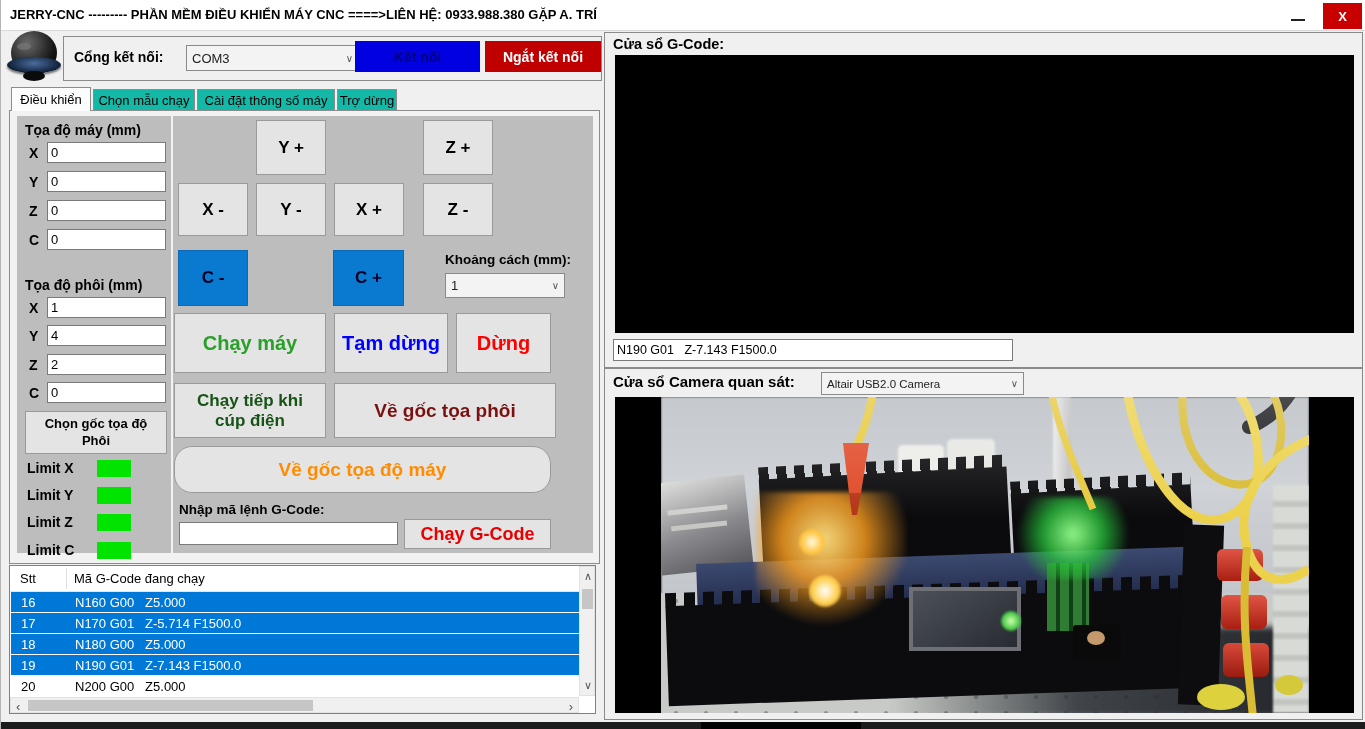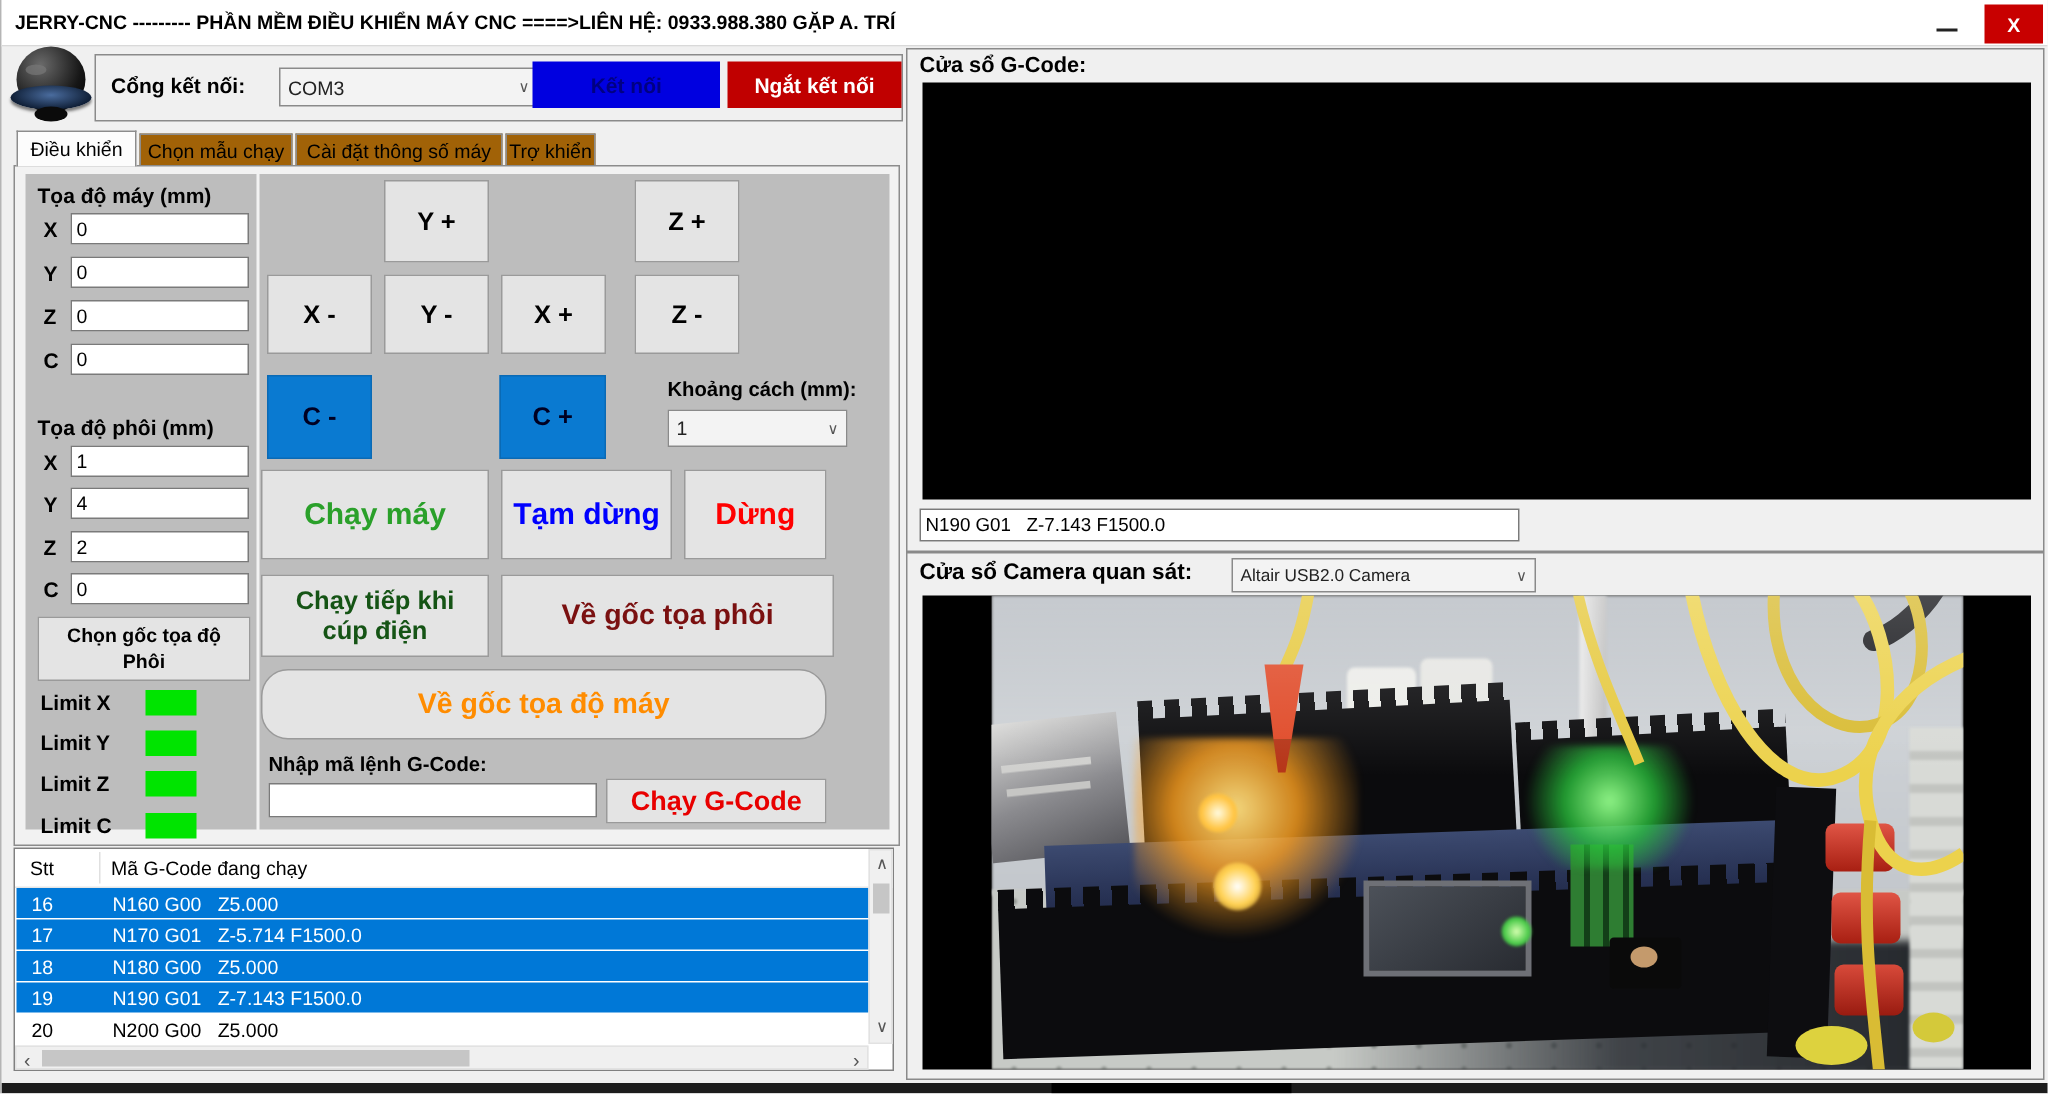--- a/index.html
+++ b/index.html
@@ -11,21 +11,21 @@
   .title-text{left:9px;top:0;height:30px;line-height:30px;font-size:13px;font-weight:bold;color:#000;white-space:nowrap;}
   .min-icon{left:1290px;top:19px;width:14px;height:2px;background:#222;}
   .close-btn{left:1322px;top:3px;width:39px;height:26px;background:#c80000;color:#fff;font-weight:bold;font-size:13px;display:flex;align-items:center;justify-content:center;cursor:pointer;}
   .group{border:1px solid #8a8a8a;}
   .grouplabel{font-weight:bold;color:#000;}
   .combo{background:#f3f3f3;border:1px solid #8a8a8a;display:flex;align-items:center;justify-content:space-between;padding:0 5px;color:#222;}
   .combo .chev{color:#555;font-size:10px;}
   .btn3d{background:#e4e4e4;border:1px solid #9a9a9a;display:flex;align-items:center;justify-content:center;font-weight:bold;text-align:center;cursor:pointer;box-sizing:border-box;}
   .panel{background:#bdbdbd;}
   .field{background:#fff;border:1px solid #7a7a7a;font-family:"Liberation Sans",sans-serif;font-size:13px;padding:0 3px;box-sizing:border-box;}
-  .tab{border:1px solid #8c8c8c;border-bottom:none;background:#a16207;display:flex;align-items:center;justify-content:center;font-size:13px;cursor:pointer;box-sizing:border-box;}
+  .tab{border:1px solid #8c8c8c;border-bottom:none;background:#14b8a6;display:flex;align-items:center;justify-content:center;font-size:13px;cursor:pointer;box-sizing:border-box;}
   .tab.active{background:#fcfcfc;z-index:3;}
   .tabpage{background:#f2f2f2;border:1px solid #8c8c8c;}
   .limitbox{background:#00e400;width:34px;height:17px;}
   .lvrow{height:20px;display:flex;align-items:center;font-size:13px;color:#000;}
   .lvrow.sel{background:#0078d7;color:#fff;}
   .lvrow .stt{position:absolute;left:10px;}
   .lvrow .code{position:absolute;left:64px;white-space:pre;}
   .sbar{background:#f0f0f0;border:1px solid #e2e2e2;box-sizing:border-box;}
   .sbar .glyph{color:#555;font-size:11px;line-height:1;}
   .sbthumb{background:#c6c6c6;}
@@ -56,21 +56,21 @@
       <span>COM3</span>
       <span class="chev">∨</span>
     </div>
     <div class="abs" style="left:291px;top:4px;width:125px;height:31px;background:#0000e0;color:#000082;font-weight:bold;font-size:14px;display:flex;align-items:center;justify-content:center;cursor:pointer;">Kết nối</div>
     <div class="abs" style="left:421px;top:4px;width:116px;height:31px;background:#c00000;color:#fff;font-weight:bold;font-size:14px;display:flex;align-items:center;justify-content:center;cursor:pointer;">Ngắt kết nối</div>
   </div>
 
   <div class="abs tab active" style="left:10px;top:87px;width:80px;height:24px;">Điều khiển</div>
   <div class="abs tab" style="left:92px;top:89px;width:102px;height:22px;">Chọn mẫu chạy</div>
   <div class="abs tab" style="left:196px;top:89px;width:138px;height:22px;">Cài đặt thông số máy</div>
-  <div class="abs tab" style="left:336px;top:89px;width:60px;height:22px;">Trợ khiển</div>
+  <div class="abs tab" style="left:336px;top:89px;width:60px;height:22px;">Trợ dừng</div>
 
   <div class="abs tabpage" style="left:8px;top:110px;width:589px;height:452px;"></div>
 
   <div class="abs panel" style="left:16px;top:116px;width:154px;height:437px;">
     <div class="abs bold" style="left:8px;top:6px;font-size:14px;">Tọa độ máy (mm)</div>
     <div class="abs bold" style="left:12px;top:29px;font-size:14px;">X</div>
     <input class="abs field" style="left: 30px; top: 26px; width: 119px; height: 21px;" value="0">
     <div class="abs bold" style="left:12px;top:58px;font-size:14px;">Y</div>
     <input class="abs field" style="left: 30px; top: 55px; width: 119px; height: 21px;" value="0">
     <div class="abs bold" style="left:12px;top:87px;font-size:14px;">Z</div>

